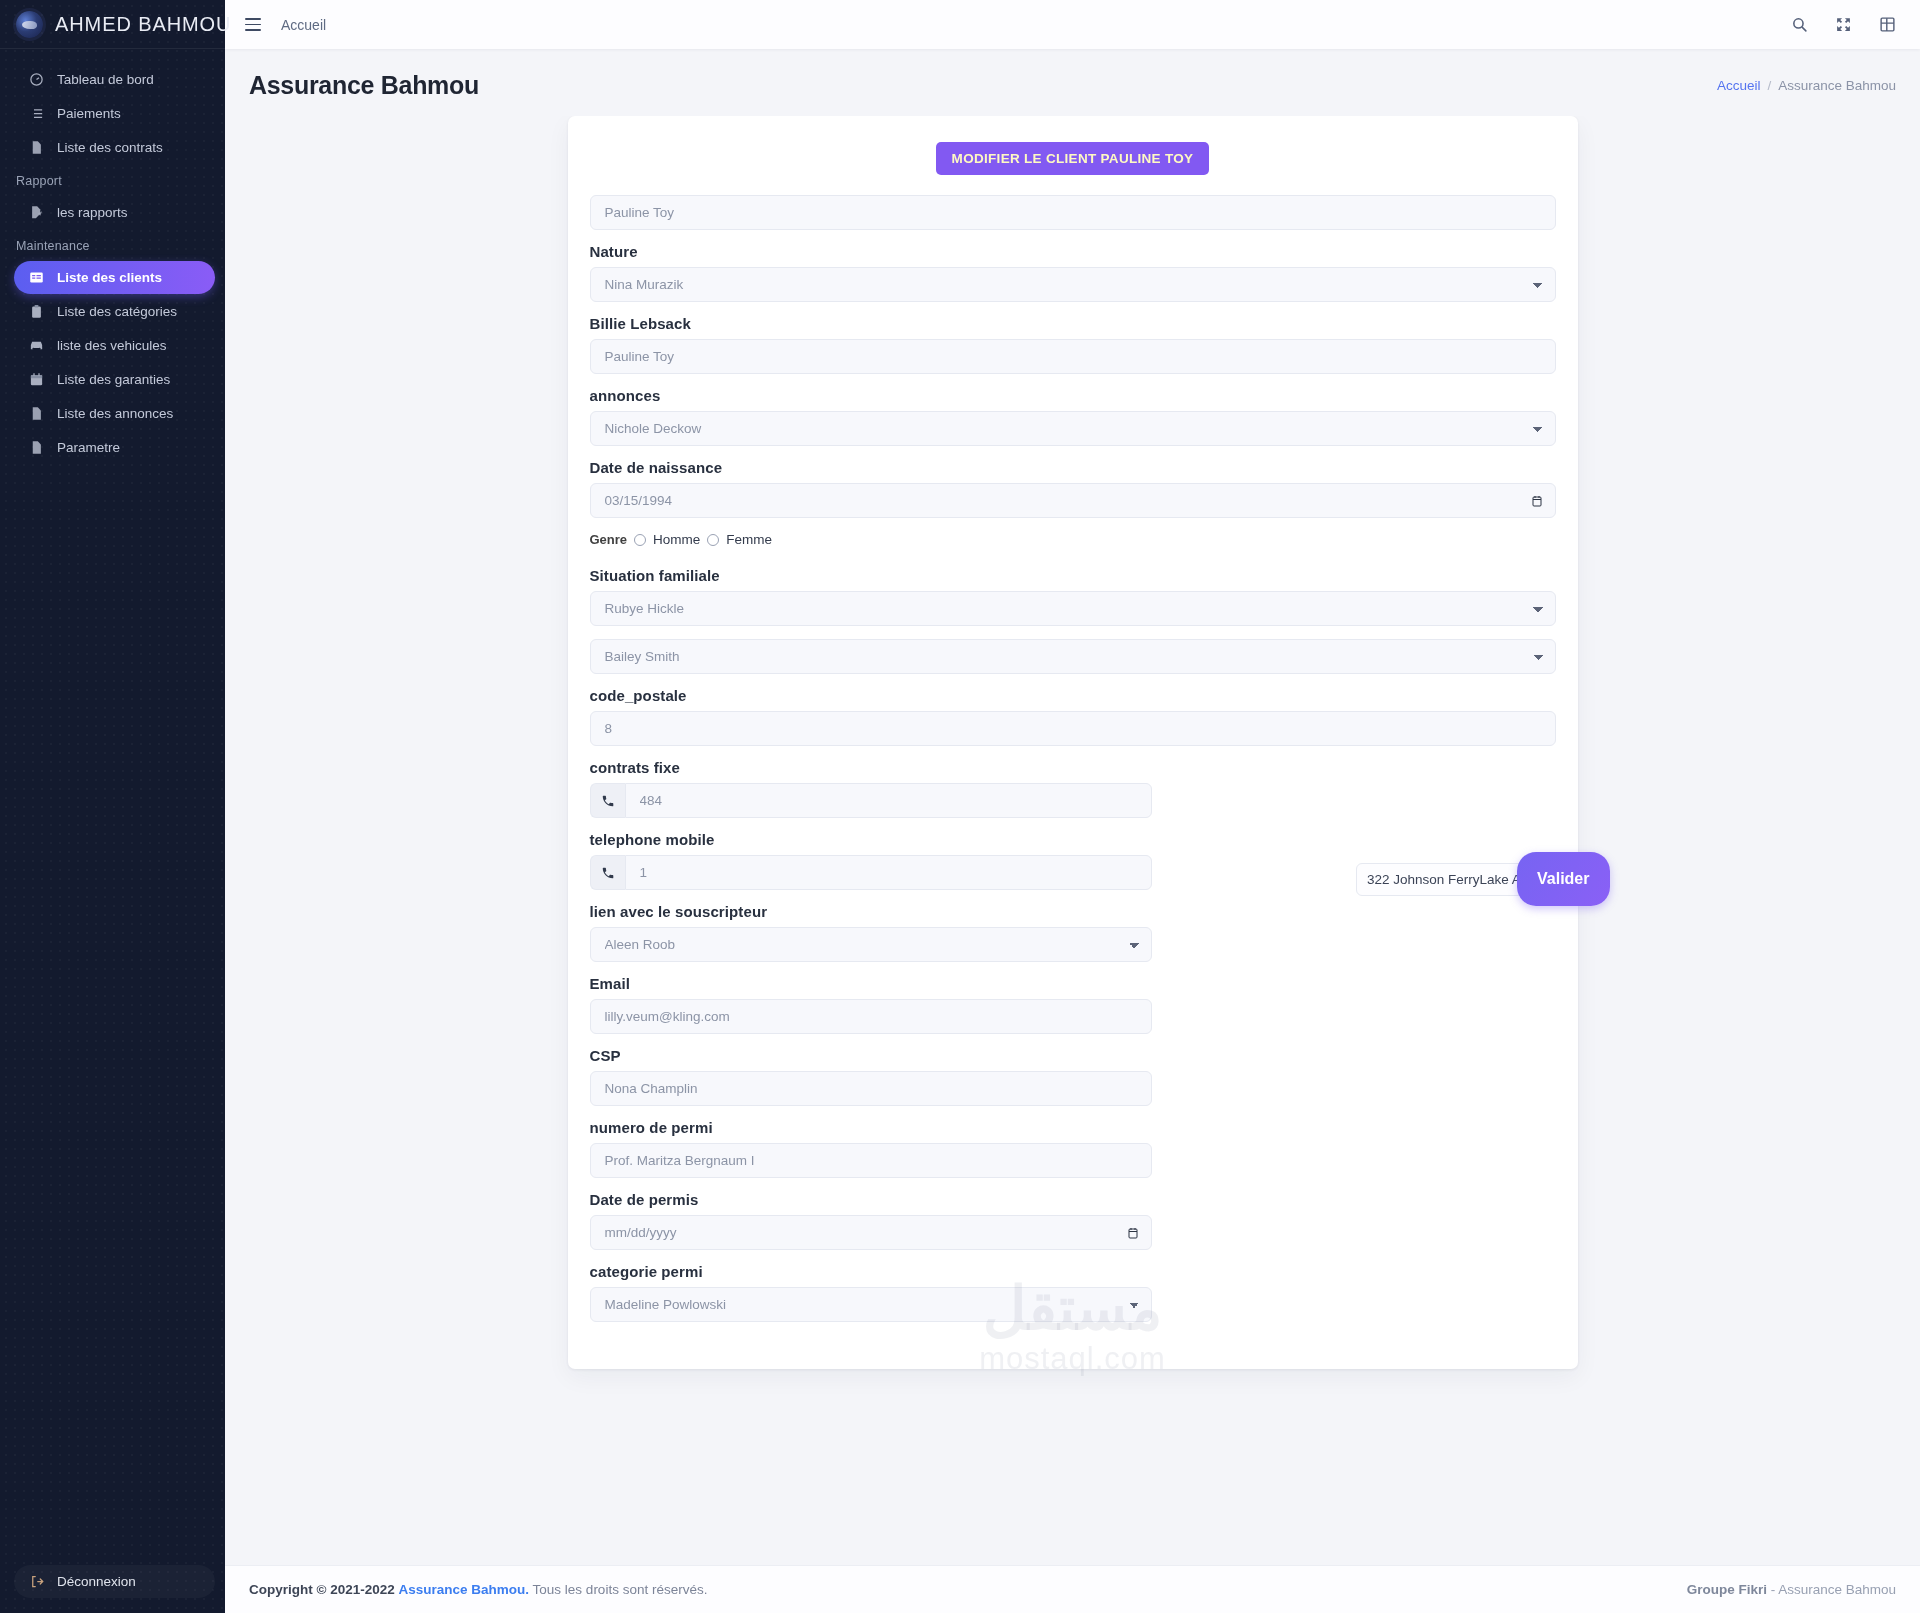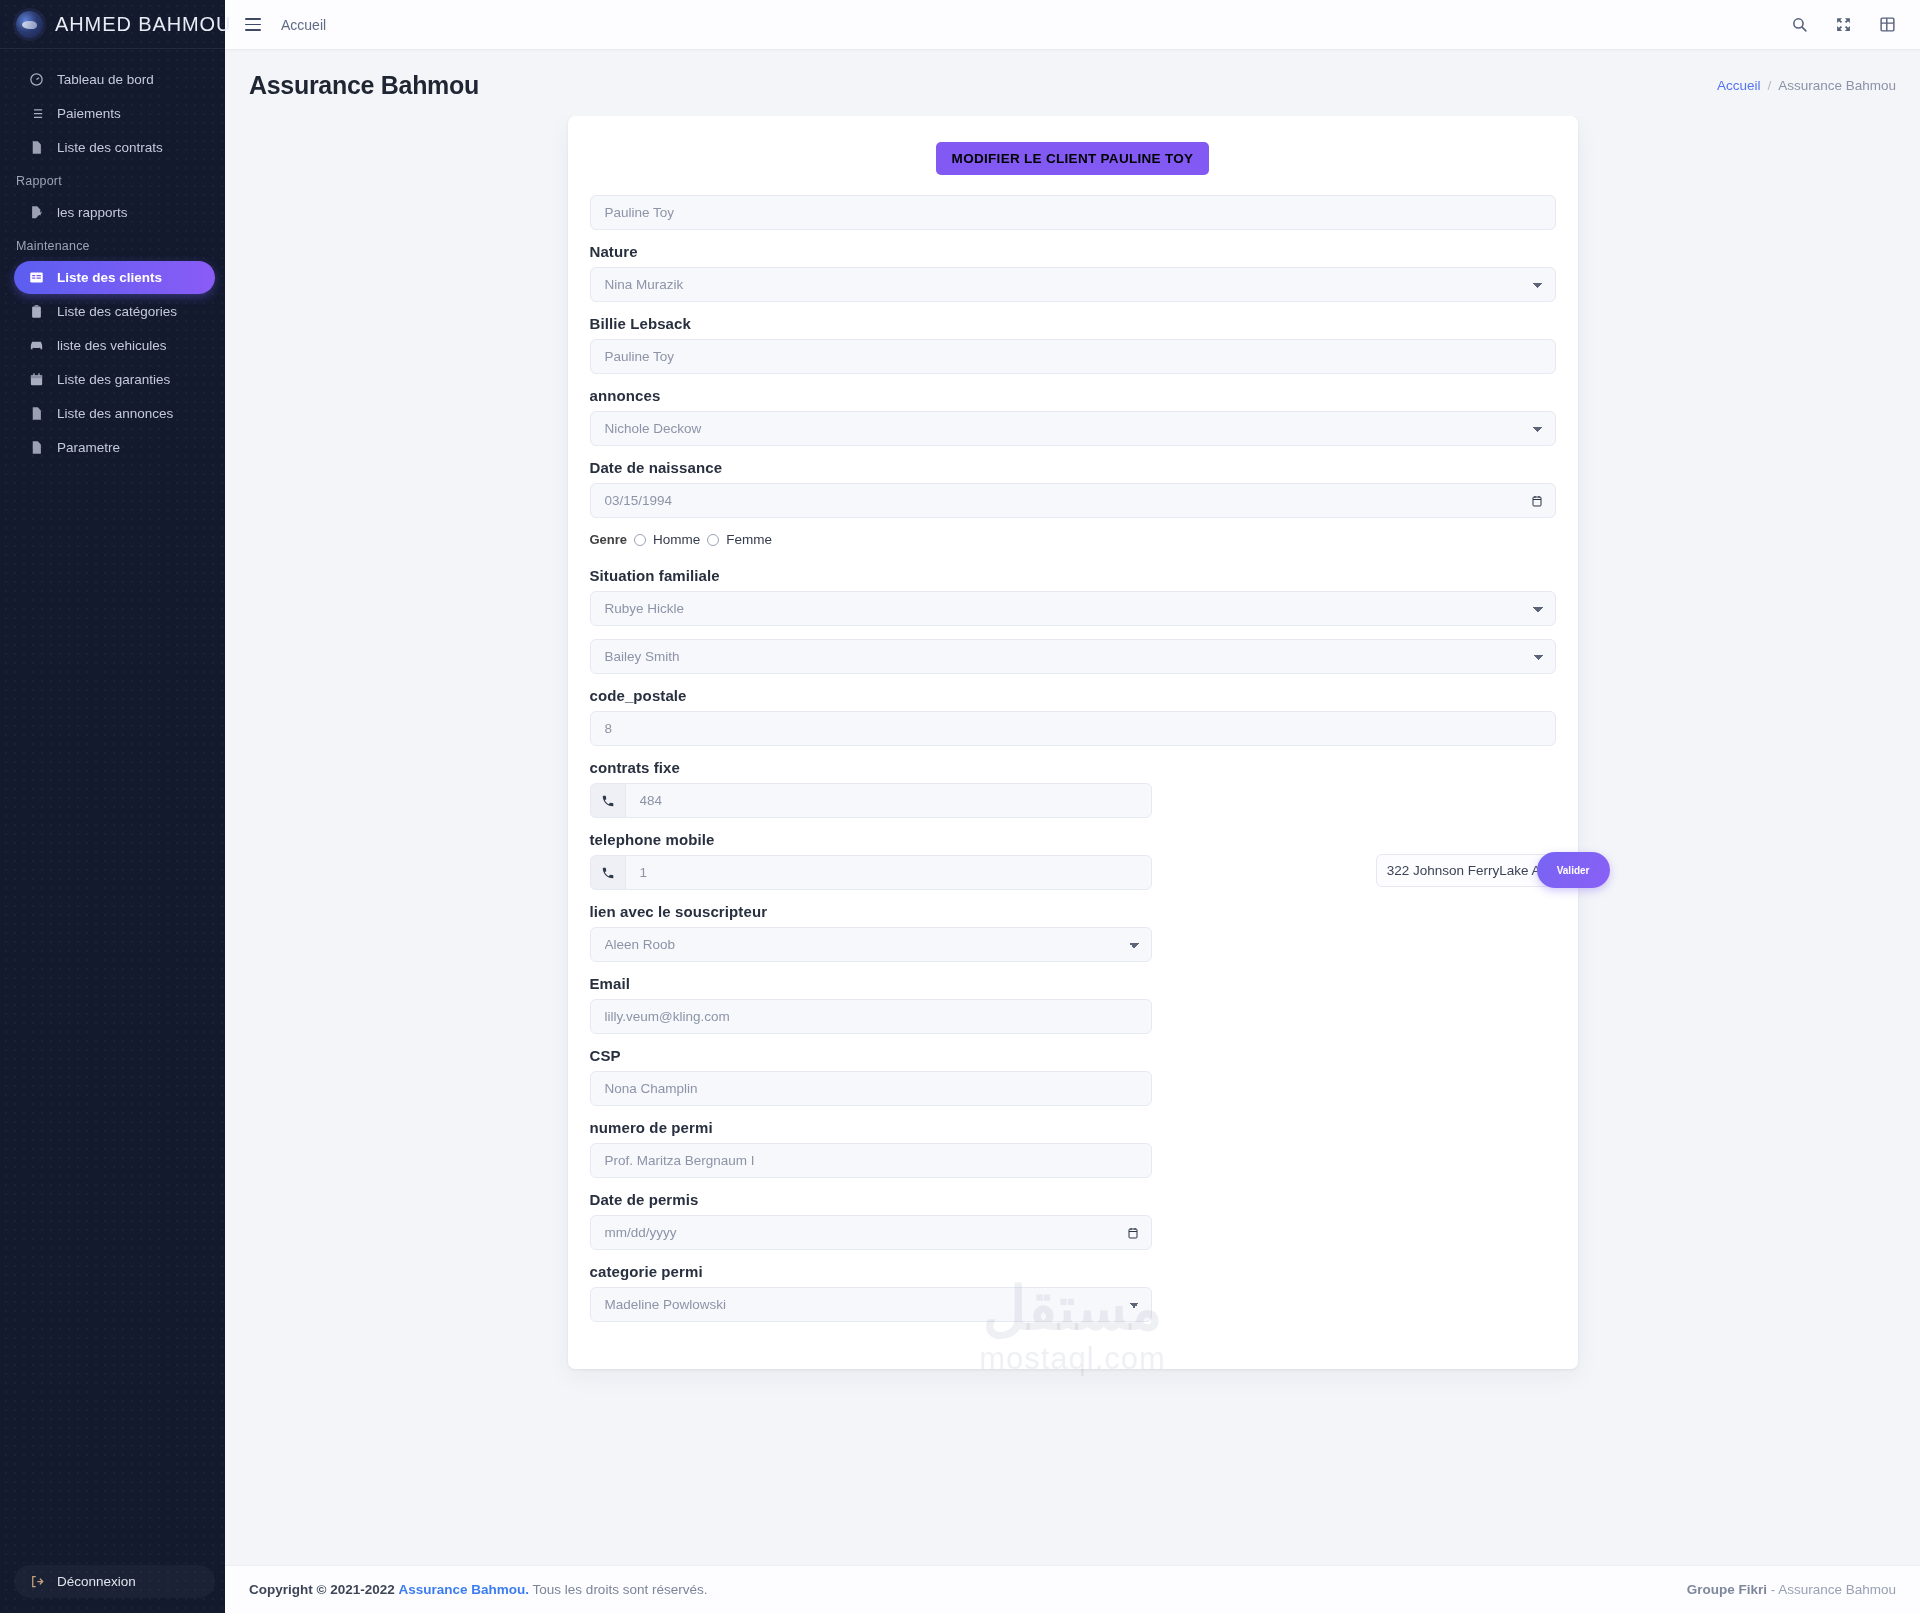--- a/index.html
+++ b/index.html
@@ -98,21 +98,21 @@
   .content { flex: 1 1 auto; padding: 0 24px; position: relative; overflow: hidden; }
   .card {
     background: #fff; border-radius: 7px; margin: 0 auto;
     max-width: 1010px; width: 1010px;
     padding: 26px 22px 34px 22px;
     box-shadow: 0 1px 3px rgba(25,30,60,.07), 0 8px 24px rgba(25,30,60,.05);
     position: relative;
   }
   .badge-wrap { display: flex; justify-content: center; margin-bottom: 20px; }
   .badge {
-    background: #8259f2; color: #000000; font-size: 13.5px; font-weight: bold;
+    background: #8259f2; color: #fef9c3; font-size: 13.5px; font-weight: bold;
     letter-spacing: .3px; border-radius: 5px; padding: 9px 16px; cursor: pointer;
     text-transform: uppercase; white-space: nowrap;
   }
 
   .field { margin-bottom: 13px; }
   .field-label {
     display: block; font-size: 15px; font-weight: bold; color: #28303f;
     margin-bottom: 7px; letter-spacing: .1px;
   }
   .ctrl {
@@ -165,21 +165,21 @@
   }
   .addr-input {
     width: 175px; height: 33px; border: 1px solid #e6e9f1; border-radius: 6px;
     background: #fdfdff; font-size: 13.5px; color: #3b4356; padding: 0 10px;
     font-family: "Liberation Sans", sans-serif; outline: none;
   }
   .btn-valider {
     margin-left: -14px; position: relative; z-index: 2;
     background: linear-gradient(125deg, #7764f2 0%, #8a60f6 100%);
     color: #fff; border: none; border-radius: 19px;
-    height: 36px; padding: 0 20px; font-size: 10px; font-weight: bold;
+    height: 54px; padding: 0 20px; font-size: 16px; font-weight: bold;
     cursor: pointer; font-family: "Liberation Sans", sans-serif;
     box-shadow: 0 3px 9px rgba(120,95,240,.35);
   }
 
   .watermark {
     position: absolute; left: 50%; bottom: -8px; transform: translateX(-50%);
     text-align: center; pointer-events: none; user-select: none;
     color: rgba(120,130,155,.12);
   }
   .watermark .wm-ar { font-size: 60px; line-height: 1; font-weight: bold; }

